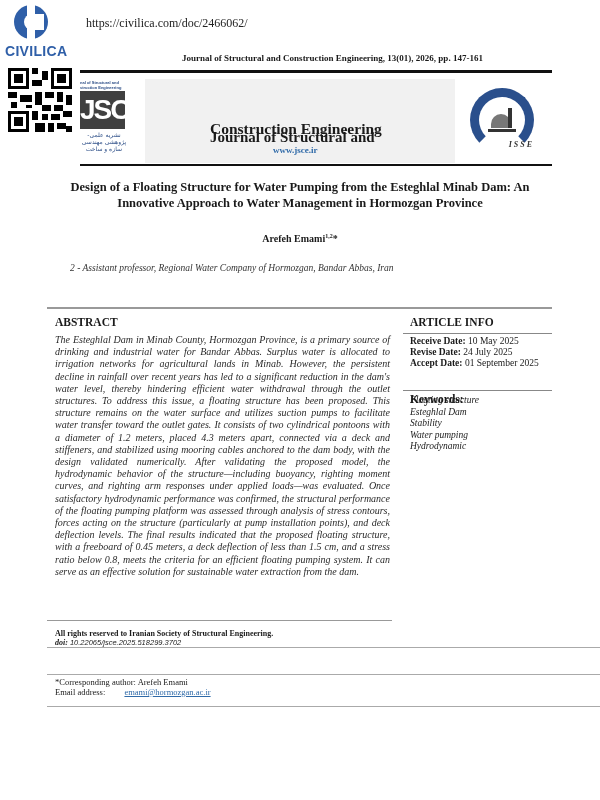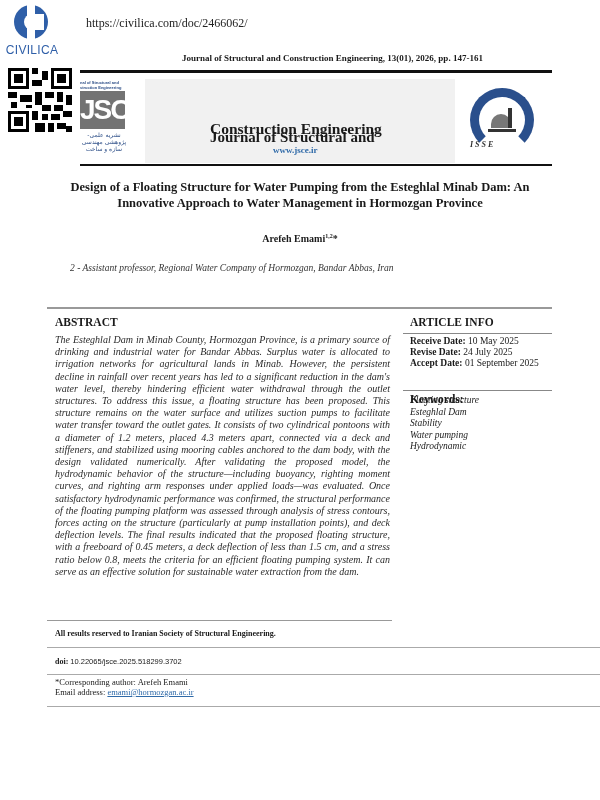--- a/index.html
+++ b/index.html
@@ -6,48 +6,48 @@
   html, body { width: 600px; height: 800px; background: #ffffff; overflow: hidden; }
   body { position: relative; font-family: "Liberation Serif", serif; color: #1a1a1a; }
 
   .abs { position: absolute; }
 
   
   #civ-logo { left: 5px; top: 5px; width: 52px; height: 50px; }
   #civ-logo .circle { position: absolute; left: 9px; top: 0; width: 34px; height: 34px; border-radius: 50%; background: #2f5fa8; }
   #civ-logo .circle::after { content: ""; position: absolute; left: 10px; top: 9px; width: 20px; height: 16px; background: #fff; border-radius: 8px 0 0 8px; }
   #civ-logo .bar { position: absolute; left: 22px; top: 0; width: 8px; height: 34px; background: #fff; }
-  #civ-logo .word { position: absolute; left: 0; top: 38px; width: 54px; text-align: center; font-family: "Liberation Sans", sans-serif; font-weight: normal; font-size: 12px; color: #2f5fa8; letter-spacing: 0.3px; }
+  #civ-logo .word { position: absolute; left: 0; top: 38px; width: 54px; text-align: center; font-family: "Liberation Sans", sans-serif; font-weight: bold; font-size: 14px; color: #2f5fa8; letter-spacing: 0.3px; }
   #url { left: 86px; top: 16px; font-size: 12px; color: #222; }
 
   #journal-ref { left: 8px; width: 600px; top: 53px; text-align: center; font-size: 9px; font-weight: bold; padding-left: 49px; }
 
   #qr { left: 8px; top: 68px; width: 64px; height: 64px; background: #fff; }
   #qr svg { width: 64px; height: 64px; }
 
   .rule-thick { background: #111; height: 3px; }
   #rule-top { left: 80px; top: 70px; width: 472px; }
   #rule-bottom { left: 80px; top: 164px; width: 472px; height: 2px; }
 
   #jsce-logo { left: 80px; top: 80px; width: 48px; height: 72px; }
   #jsce-logo .small { font-size: 4px; color: #2a4c86; font-weight: bold; line-height: 5px; font-family: "Liberation Sans", sans-serif; }
-  #jsce-logo .block { margin-top: 1px; width: 45px; height: 38px; background: #737373; color: #fff; font-family: "Liberation Sans", sans-serif; font-weight: bold; font-size: 28px; line-height: 38px; text-align: center; letter-spacing: -2px; }
+  #jsce-logo .block { margin-top: 1px; width: 45px; height: 38px; background: #404040; color: #fff; font-family: "Liberation Sans", sans-serif; font-weight: bold; font-size: 28px; line-height: 38px; text-align: center; letter-spacing: -2px; }
   #jsce-logo .fa { font-size: 6px; color: #2a4c86; text-align: center; line-height: 7px; margin-top: 2px; font-family: "DejaVu Sans", sans-serif; }
 
   #journal-box { left: 145px; top: 79px; width: 310px; height: 84px; background: #f1f1f1; }
   #journal-box .t1 { position: absolute; left: 65px; top: 14px; font-size: 15px; font-weight: bold; line-height: 24px; margin-top: 32px; }
   #journal-box .t2 { position: absolute; left: 65px; top: 38px; font-size: 15.5px; font-weight: bold; line-height: 24px; }
   #journal-box .site { position: absolute; left: 128px; top: 66px; font-size: 9px; color: #2f6aa8; font-weight: bold; }
 
   #isse-logo { left: 470px; top: 88px; width: 72px; height: 70px; }
   #isse-logo .ring { position: absolute; left: 0; top: 0; width: 64px; height: 64px; border-radius: 50%; border: 9px solid #2a4f8c; border-bottom-color: transparent; }
   #isse-logo .inner { position: absolute; left: 18px; top: 20px; width: 28px; height: 24px; border-bottom: 3px solid #333; }
   #isse-logo .inner::before { content: ""; position: absolute; left: 3px; top: 6px; width: 20px; height: 14px; border-radius: 10px 10px 0 0; background: #777; }
   #isse-logo .inner::after { content: ""; position: absolute; left: 20px; top: 0; width: 4px; height: 20px; background: #333; }
-  #isse-logo .txt { position: absolute; left: 0; top: 52px; width: 64px; text-align: left; font-size: 8px; font-style: italic; font-weight: bold; letter-spacing: 2px; color: #333; }
+  #isse-logo .txt { position: absolute; left: 0; top: 52px; width: 64px; text-align: right; font-size: 8px; font-style: italic; font-weight: bold; letter-spacing: 2px; color: #333; }
 
   #title { left: 55px; top: 179px; width: 490px; text-align: center; font-size: 12.5px; font-weight: bold; line-height: 16px; }
   #author { left: 0; width: 600px; top: 233px; text-align: center; font-size: 10px; font-weight: bold; }
   #author sup { font-size: 6px; }
   #affil { left: 70px; top: 263px; width: 480px; font-size: 9.5px; font-style: italic; line-height: 11px; color: #333; }
 
   .rule-grey { background: #999; height: 2px; }
   #rule-mid { left: 47px; top: 307px; width: 505px; }
 
   #abstract-h { left: 55px; top: 316px; font-size: 11.5px; font-weight: bold; }
@@ -57,26 +57,26 @@
   #rule-info1 { left: 403px; top: 333px; width: 149px; height: 1px; background: #888; }
   #dates { left: 410px; top: 336px; font-size: 9.5px; line-height: 11px; }
   #dates b { font-weight: bold; }
   #rule-info2 { left: 403px; top: 390px; width: 149px; height: 1px; background: #888; }
   #kw-h { left: 410px; top: 393px; font-size: 11.5px; font-weight: bold; }
   #kw { left: 410px; top: 395px; font-size: 9.5px; line-height: 11.5px; font-style: italic; }
 
   #rule-a { left: 47px; top: 620px; width: 345px; height: 1px; background: #999; }
   #rights { left: 55px; top: 629px; font-size: 8px; font-weight: bold; }
   #rule-b { left: 47px; top: 647px; width: 553px; height: 1px; background: #aaa; }
-  #doi { left: 55px; top: 657px; font-size: 8px; }
+  #doi { left: 55px; top: 638px; font-size: 8px; font-style: italic; }
   #doi b { font-family: "Liberation Serif", serif; }
   #doi span.v { font-family: "Liberation Sans", sans-serif; font-size: 7.5px; }
   #rule-c { left: 47px; top: 674px; width: 553px; height: 1px; background: #aaa; }
   #corr { left: 55px; top: 677px; font-size: 8.5px; line-height: 10px; }
-  #corr a { color: #2f6aa8; text-decoration: underline; }
+  #corr a { color: #2f6aa8; text-decoration: underline; margin-left: 17px; }
   #rule-d { left: 47px; top: 706px; width: 553px; height: 1px; background: #aaa; }
 </style>
 </head>
 <body>
 
 <div id="civ-logo" class="abs">
   <div class="circle"></div>
   <div class="bar"></div>
   <div class="word">CIVILICA</div>
 </div>
@@ -160,21 +160,21 @@
 <div id="kw-h" class="abs">Keywords:</div>
 <div id="kw" class="abs">
   <div>Floating structure</div>
   <div>Esteghlal Dam</div>
   <div>Stability</div>
   <div>Water pumping</div>
   <div>Hydrodynamic</div>
 </div>
 
 <div id="rule-a" class="abs"></div>
-<div id="rights" class="abs">All results reserved to Iranian Society of Structural Engineering.</div>
+<div id="rights" class="abs">All rights reserved to Iranian Society of Structural Engineering.</div>
 <div id="rule-b" class="abs"></div>
 <div id="doi" class="abs">
   <b>doi:</b> <span class="v">10.22065/jsce.2025.518299.3702</span>
 </div>
 <div id="rule-c" class="abs"></div>
 <div id="corr" class="abs">
   <div>*Corresponding author: Arefeh Emami</div>
   <div><span>Email address:</span> <a>emami@hormozgan.ac.ir</a></div>
 </div>
 <div id="rule-d" class="abs"></div>

